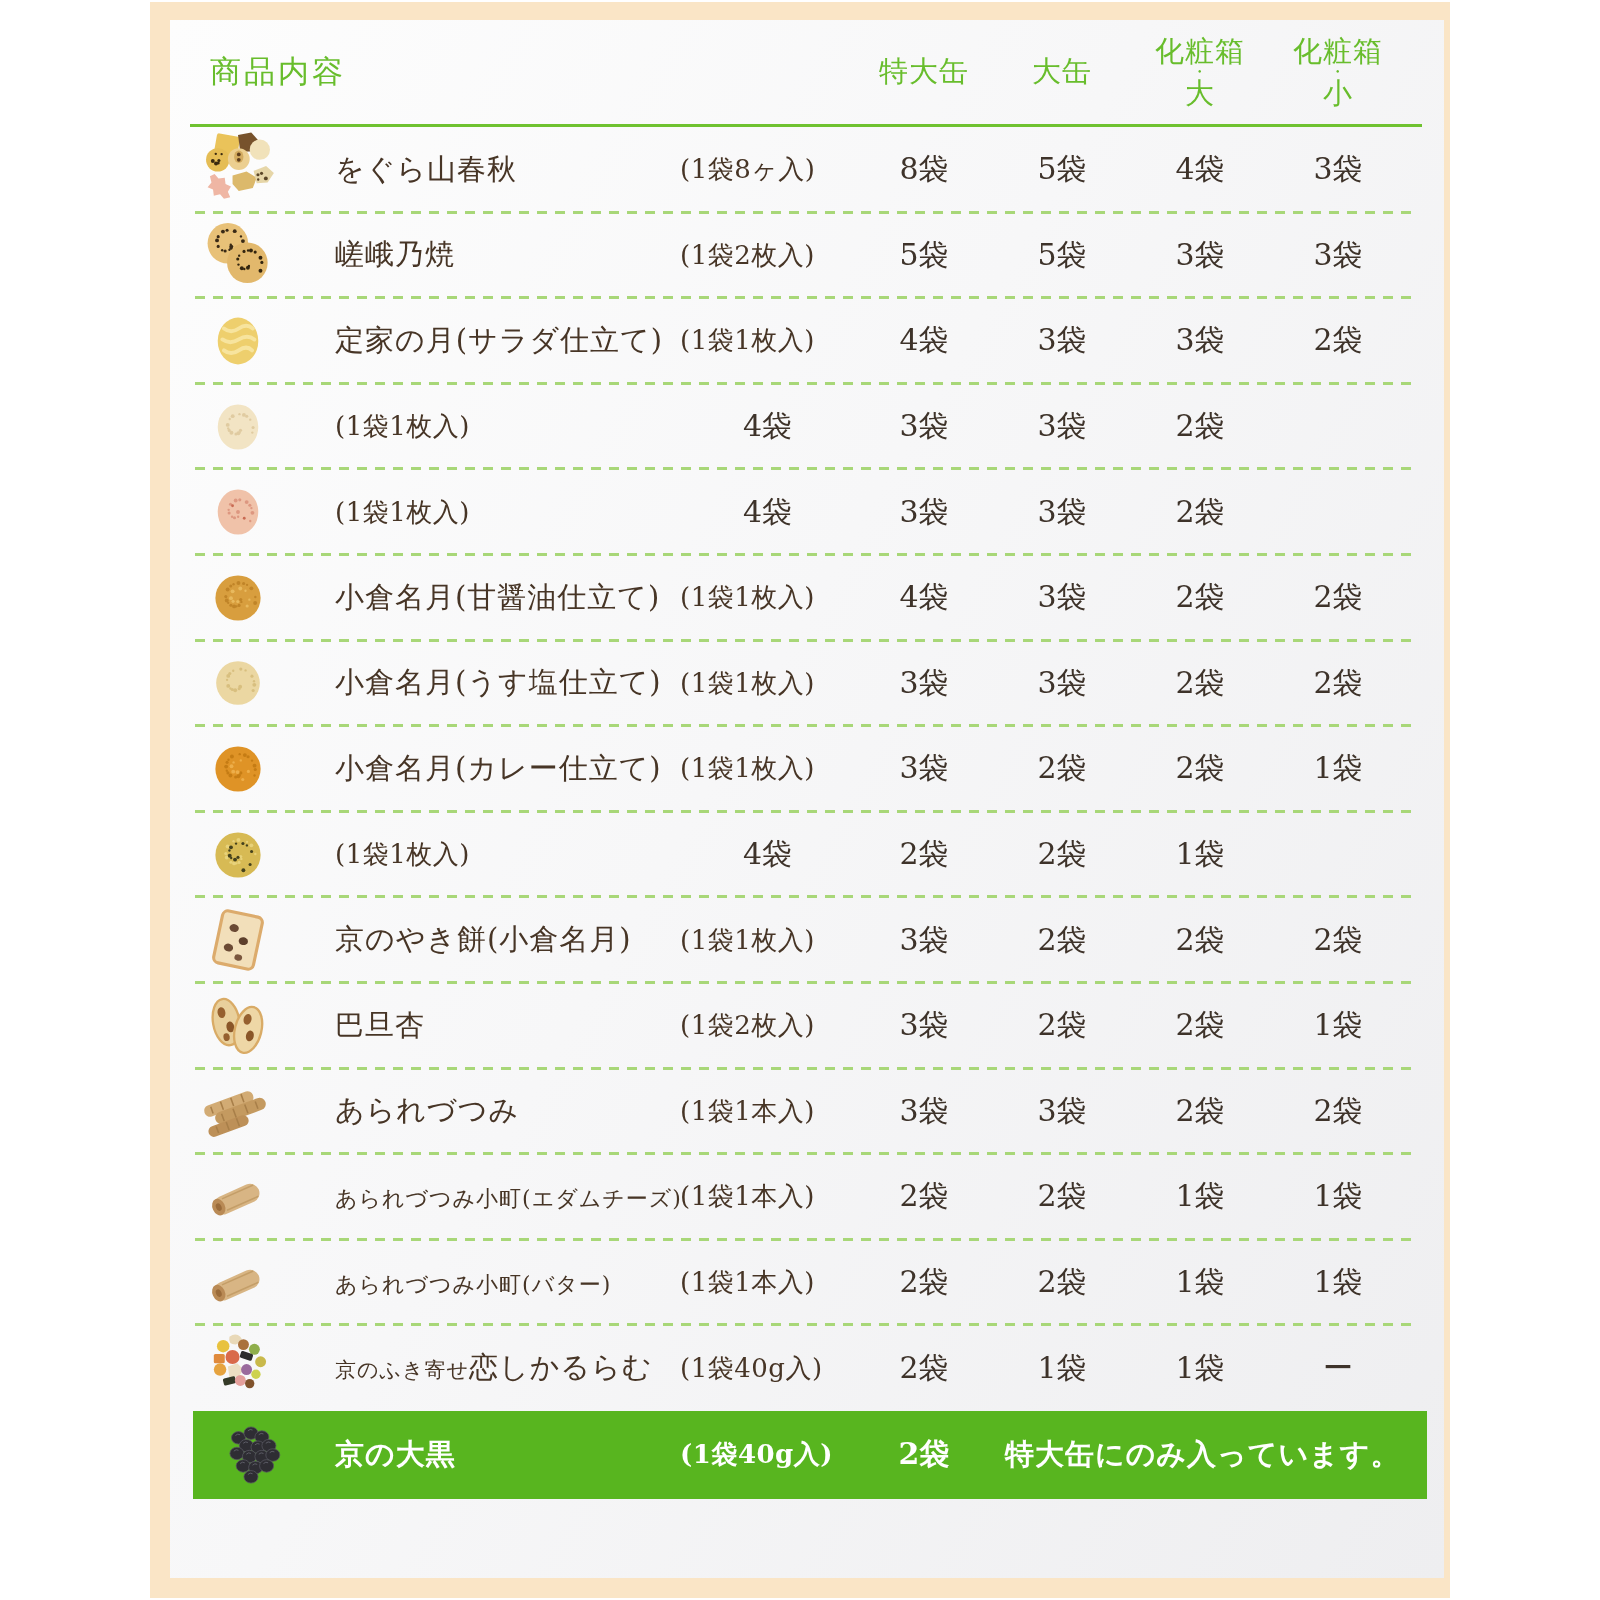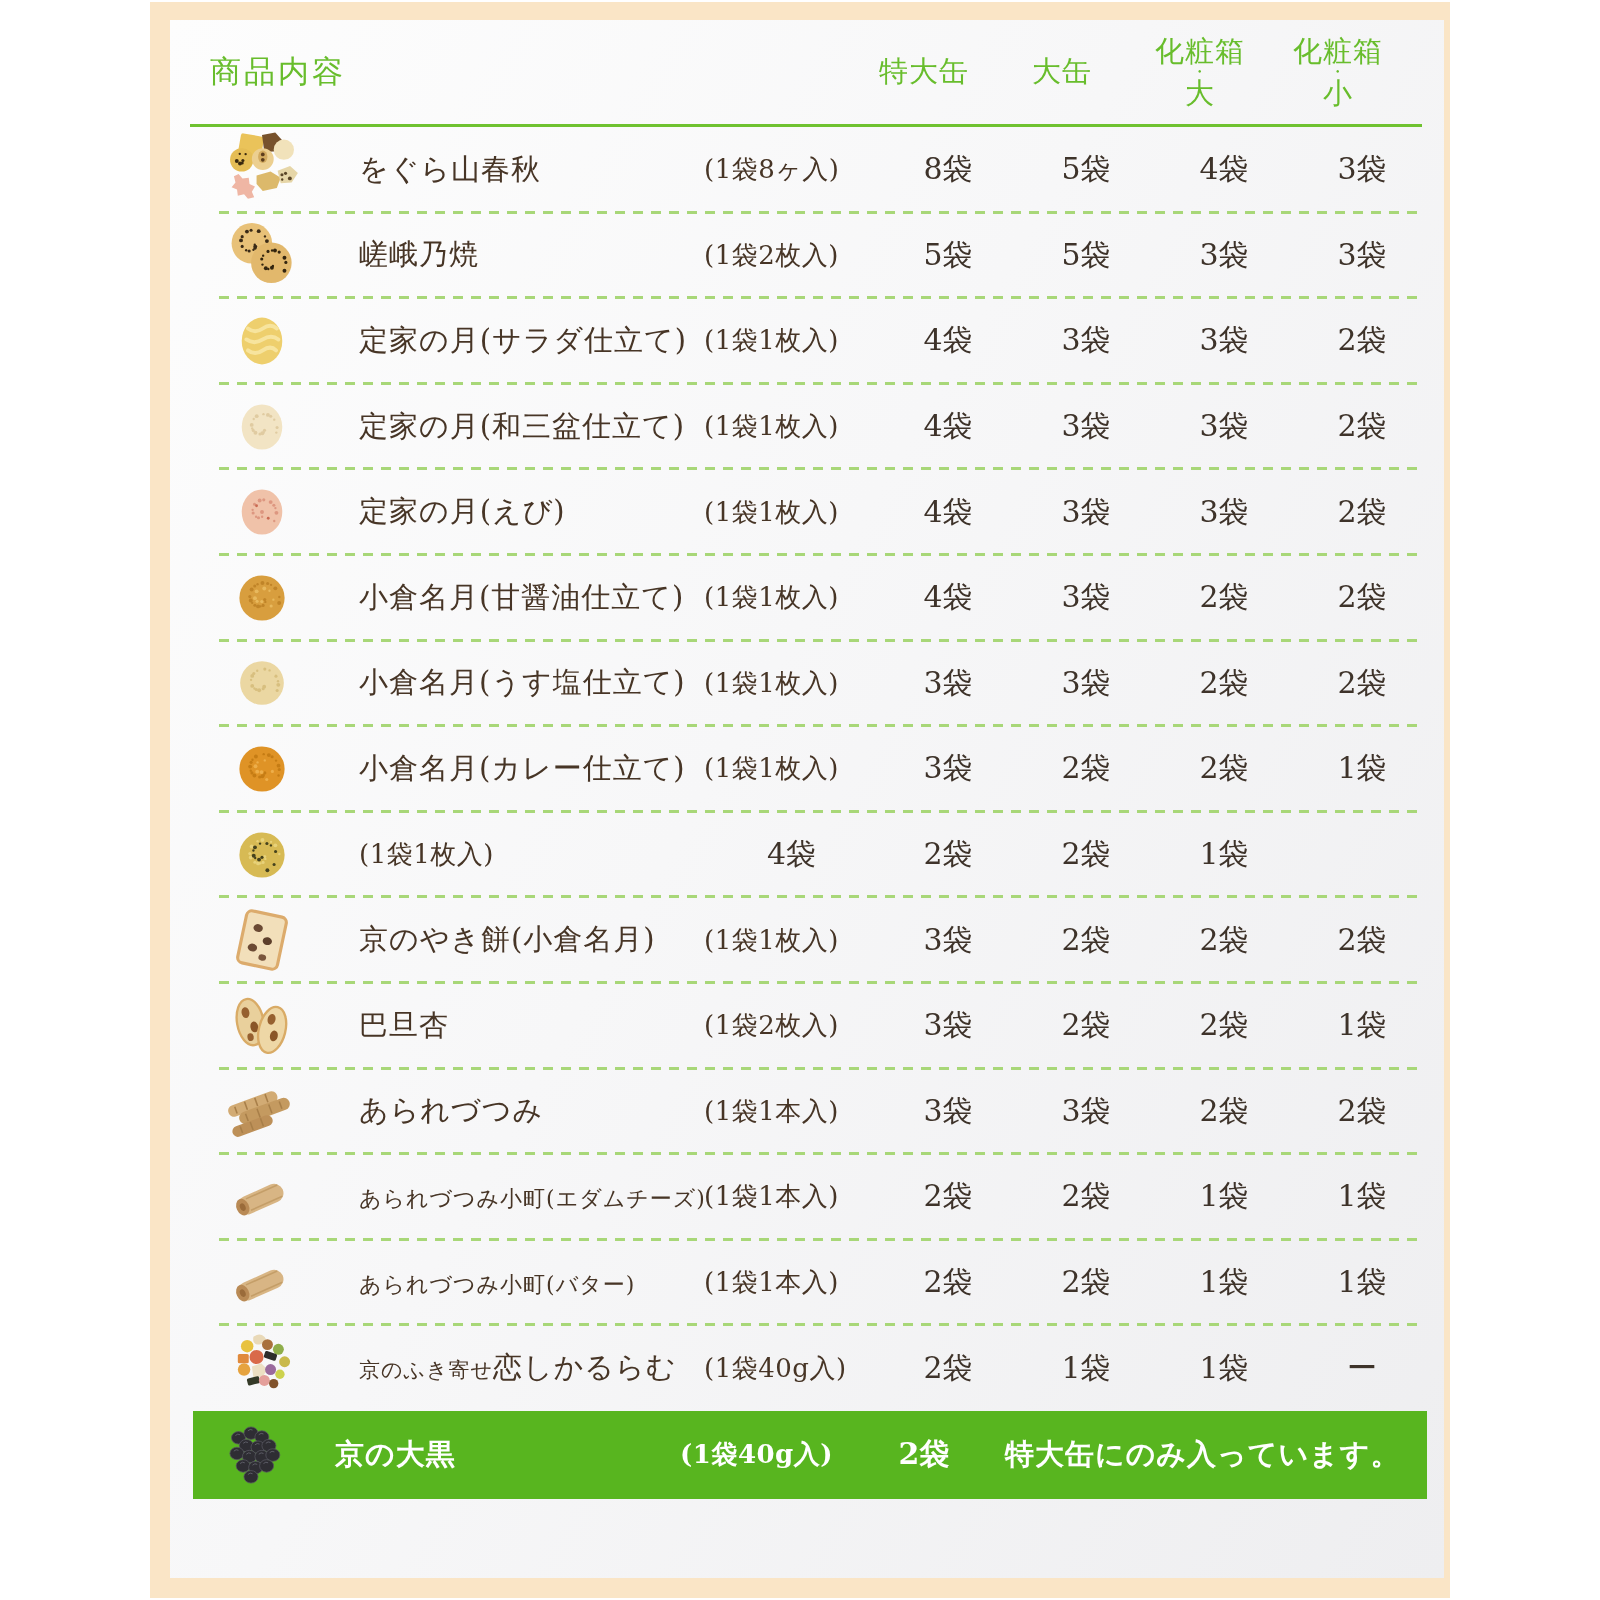--- a/index.html
+++ b/index.html
@@ -10,21 +10,21 @@
   
   .hdr,.row,.total-row{display:grid;grid-template-columns:165px 345px 175px 138px 138px 138px 138px;align-items:center;}
   .hdr{height:104px;color:#68bd2c;}
   .hdr .h-product{grid-column:1 / span 3;padding-left:40px;font-size:31px;letter-spacing:3px;}
   .hdr .h-col{text-align:center;font-size:29px;letter-spacing:1px;}
   .hdr .stacked{line-height:30px;}
   .hdr .stacked .dot{display:block;font-size:16px;line-height:12px;}
   .hdr .stacked span{display:block;}
   .solid-line{height:3px;background:#6fc230;margin:0 22px 0 20px;}
   
-  .rows{display:block;padding-left:24px;}
+  .rows{display:block;}
   .row{height:85.6px;position:relative;color:#473526;}
   .row::after{content:'';position:absolute;left:25px;right:25px;bottom:-1px;height:3px;
     background:repeating-linear-gradient(90deg,#a8d778 0,#a8d778 10px,transparent 10px,transparent 18px);}
   .rows .row:last-child::after{display:none;}
   .thumb{width:120px;height:80px;display:flex;align-items:center;justify-content:center;padding-left:16px;box-sizing:border-box;}
   .thumb svg{width:104px;height:78px;}
   .name{white-space:nowrap;font-size:29px;letter-spacing:1px;}
   .name .name-prefix{font-size:21px;margin-right:0;}
   .name .name-main.small{font-size:22px;}
   .pack{font-size:26px;letter-spacing:0.5px;}
@@ -170,21 +170,20 @@
               <circle cx="41.8" cy="47.3" r="2.5" fill="#e0cba1"></circle>
               <circle cx="70.7" cy="40.6" r="1.5" fill="#e0cba1"></circle>
               <circle cx="52.4" cy="58.9" r="2" fill="#e0cba1"></circle>
               <circle cx="48.2" cy="36.1" r="2.5" fill="#e0cba1"></circle>
               <circle cx="73.4" cy="57.2" r="1.5" fill="#e0cba1"></circle>
               <circle cx="43.8" cy="54.4" r="2" fill="#e0cba1"></circle>
               <circle cx="62.6" cy="34.5" r="2.5" fill="#e0cba1"></circle>
               <circle cx="57.0" cy="56.8" r="1.5" fill="#e0cba1"></circle>
             </svg>
           </div>
-    <div class="name"><span class="name-prefix"></span><span class="name-main">定家の月(和三盆仕立て)</span></div>
     <div class="pack">(1袋1枚入)</div>
     <div class="qty">4袋</div>
     <div class="qty">3袋</div>
     <div class="qty">3袋</div>
     <div class="qty">2袋</div>
   </div>
         <div class="row">
     <div class="thumb">
             <svg viewBox="0 0 110 100" xmlns="http://www.w3.org/2000/svg">
               <ellipse cx="55" cy="50" rx="26" ry="29" fill="#f0c2a9"></ellipse>
@@ -199,21 +198,20 @@
               <circle cx="73.5" cy="51.1" r="2.5" fill="#dd9780"></circle>
               <circle cx="47.4" cy="56.1" r="1.5" fill="#dd9780"></circle>
               <circle cx="57.3" cy="34.4" r="2" fill="#dd9780"></circle>
               <circle cx="55.0" cy="50.0" r="2.5" fill="#dd9780"></circle>
               <circle cx="43.0" cy="47.2" r="1.5" fill="#dd9780"></circle>
               <circle cx="70.2" cy="41.4" r="2" fill="#dd9780"></circle>
               <circle cx="48" cy="42" r="1.8" fill="#c96a52"></circle>
               <circle cx="63" cy="58" r="1.8" fill="#c96a52"></circle>
             </svg>
           </div>
-    <div class="name"><span class="name-prefix"></span><span class="name-main">定家の月(えび)</span></div>
     <div class="pack">(1袋1枚入)</div>
     <div class="qty">4袋</div>
     <div class="qty">3袋</div>
     <div class="qty">3袋</div>
     <div class="qty">2袋</div>
   </div>
         <div class="row">
     <div class="thumb">
             <svg viewBox="0 0 110 100" xmlns="http://www.w3.org/2000/svg">
               <circle cx="55" cy="50" r="29" fill="#d89e3e"></circle>

